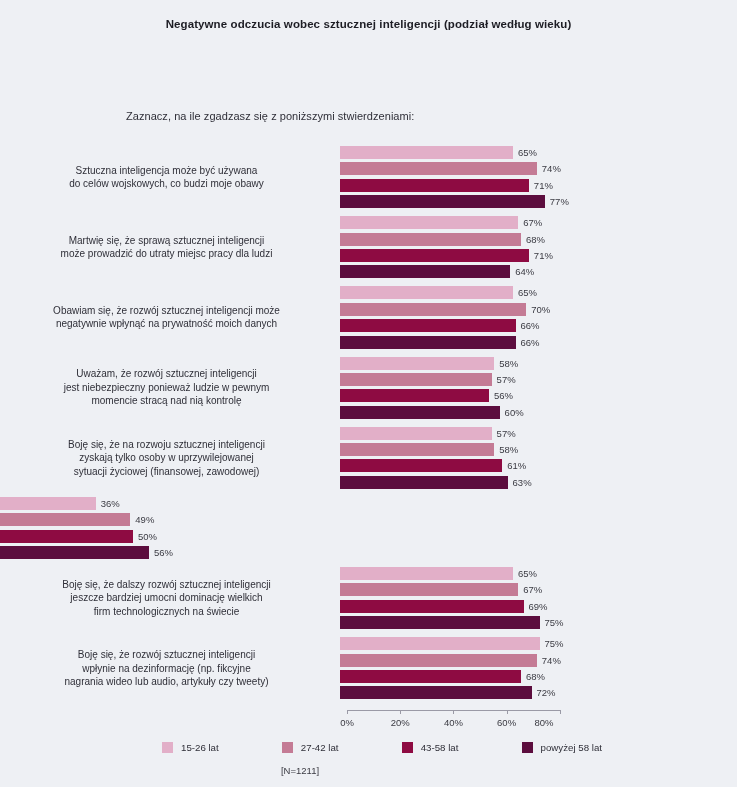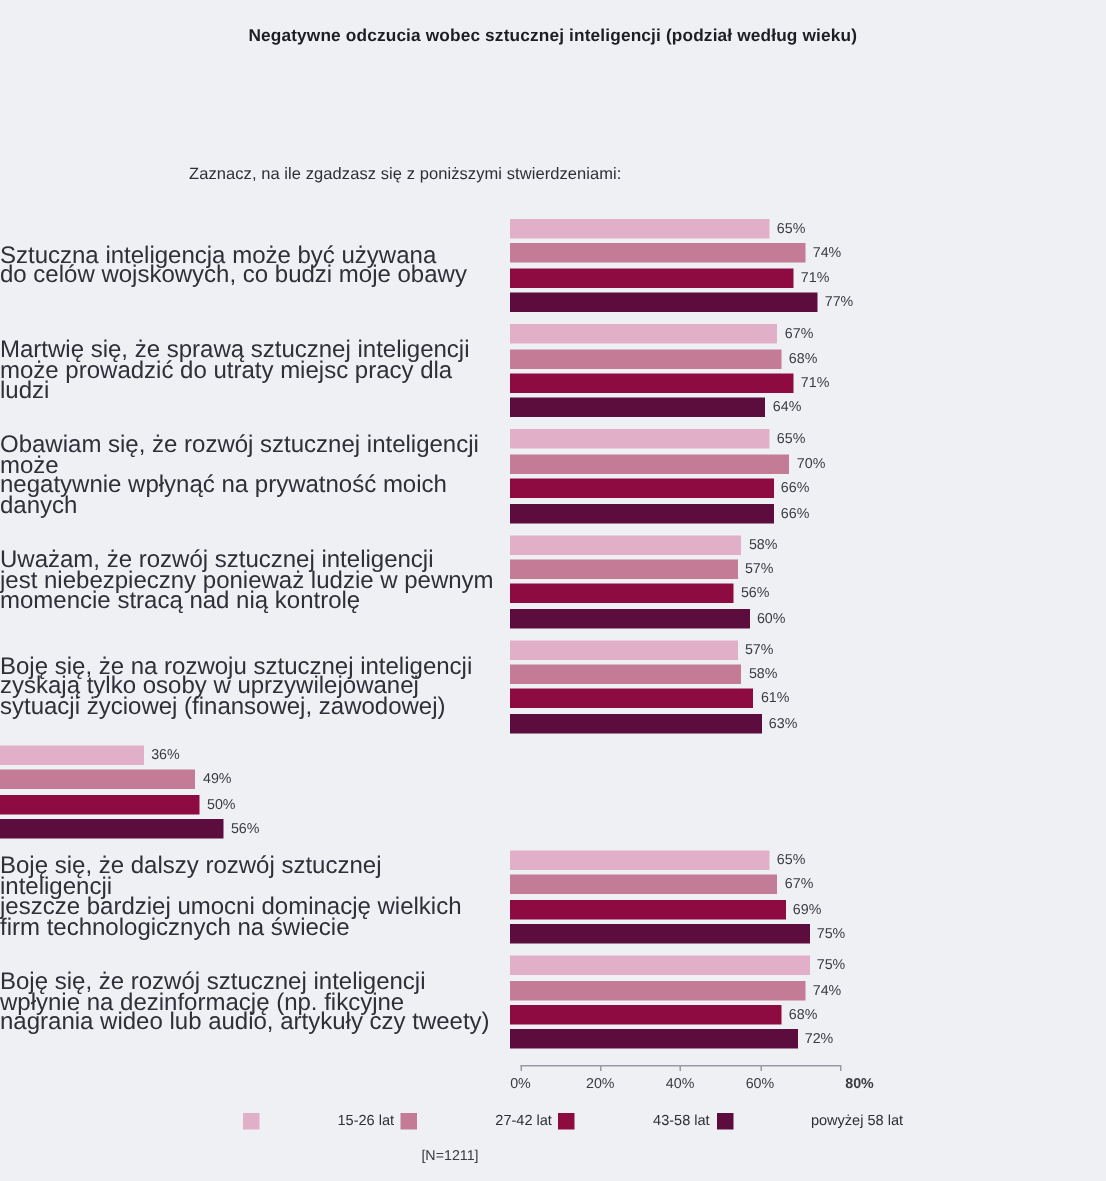--- a/index.html
+++ b/index.html
@@ -48,24 +48,24 @@
     width: 737px;
   }
   .group {
     position: relative;
     display: flex;
     align-items: center;
     margin-bottom: 8px;
   }
   .group-label {
     width: 340px;
-    text-align: left;
+    text-align: center;
     padding-right: 7px;
     box-sizing: border-box;
-    font-size: 16px;
+    font-size: 10px;
     line-height: 13.5px;
     color: #2f2f38;
     white-space: pre-line;
   }
   .bars {
     position: relative;
     flex: 1;
     height: 100%;
   }
   .bar-row {
@@ -123,21 +123,20 @@
     top: 742px;
     left: 162px;
     width: 440px;
     display: flex;
     justify-content: space-between;
     align-items: center;
   }
   .legend-item {
     display: flex;
     align-items: center;
-    gap: 44px;
   }
   .legend-swatch {
     width: 11px;
     height: 11px;
     margin-right: 8px;
     display: block;
   }
   .legend-label {
     font-size: 9.7px;
     color: #2f2f38;
@@ -348,21 +347,21 @@
     <div id="axis-ticks">
         <div class="tick" style="left: 0px;"></div>
         <div class="tick-label" style="left: 0px;">0%</div>
         <div class="tick" style="left: 53.2px;"></div>
         <div class="tick-label" style="left: 53.2px;">20%</div>
         <div class="tick" style="left: 106.4px;"></div>
         <div class="tick-label" style="left: 106.4px;">40%</div>
         <div class="tick" style="left: 159.6px;"></div>
         <div class="tick-label" style="left: 159.6px;">60%</div>
         <div class="tick" style="left: 212.8px;"></div>
-        <div class="tick-label" style="left: 226px; font-weight: bold;">80%</div>
+        <div class="tick-label" style="left: 197px;">80%</div>
       </div>
   </div>
 
   <div class="legend" id="legend">
       <div class="legend-item">
         <span class="legend-swatch" style="background: rgb(226, 175, 200);"></span>
         <span class="legend-label">15-26 lat</span>
       </div>
       <div class="legend-item">
         <span class="legend-swatch" style="background: rgb(196, 123, 149);"></span>

